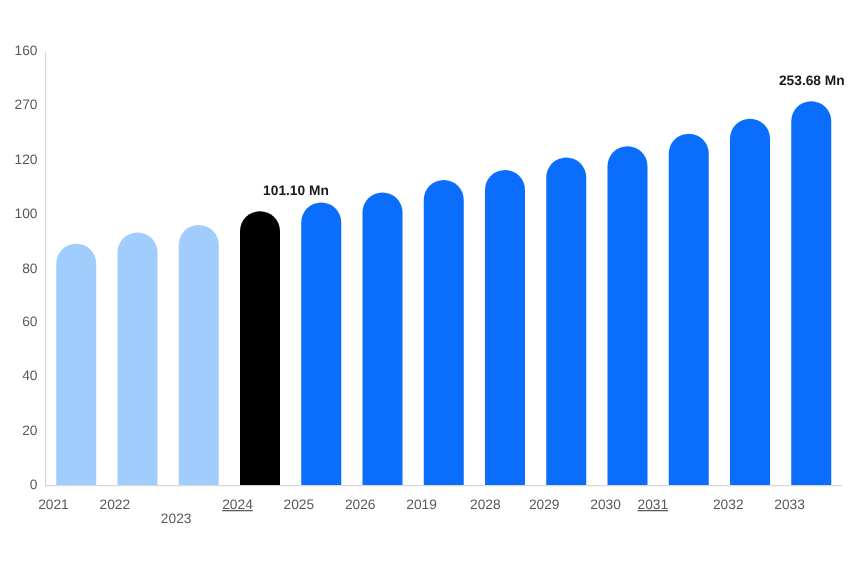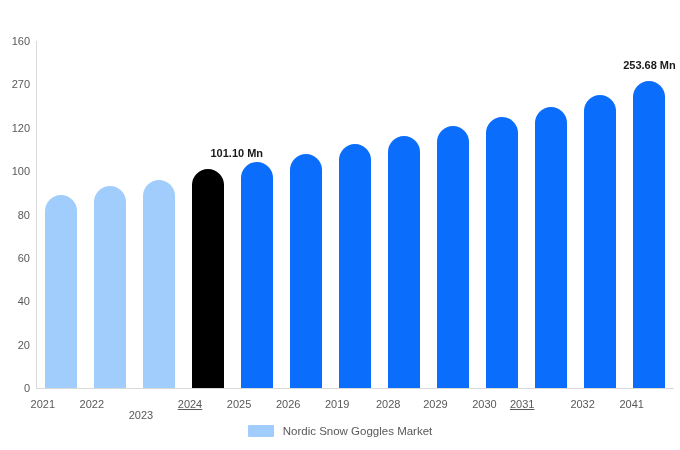--- a/index.html
+++ b/index.html
@@ -175,26 +175,22 @@
         <div class="xtick" style="left: 158.692px; margin-top: 11px;">2023</div>
         <div class="xtick" style="left: 207.769px; text-decoration: underline;">2024</div>
         <div class="xtick" style="left: 256.846px;">2025</div>
         <div class="xtick" style="left: 305.923px;">2026</div>
         <div class="xtick" style="left: 355px;">2019</div>
         <div class="xtick" style="left: 406px;">2028</div>
         <div class="xtick" style="left: 453.154px;">2029</div>
         <div class="xtick" style="left: 502.231px;">2030</div>
         <div class="xtick" style="left: 540px; text-decoration: underline;">2031</div>
         <div class="xtick" style="left: 600.385px;">2032</div>
-        <div class="xtick" style="left: 649.462px;">2041</div>
+        <div class="xtick" style="left: 649.462px;">2033</div>
       </div>
     <div id="labels-layer">
         <div class="bar-label" style="left: 207.769px; top: 146.739px; margin-left: 29px;">101.10 Mn</div>
         <div class="bar-label" style="left: 649.462px; top: 59.2086px;">253.68 Mn</div>
       </div>
   </div>
 
-  <div class="legend">
-    <span class="legend-swatch"></span>
-    <span class="legend-label">Nordic Snow Goggles Market</span>
-  </div>
 
 </div>
 
 </body></html>

